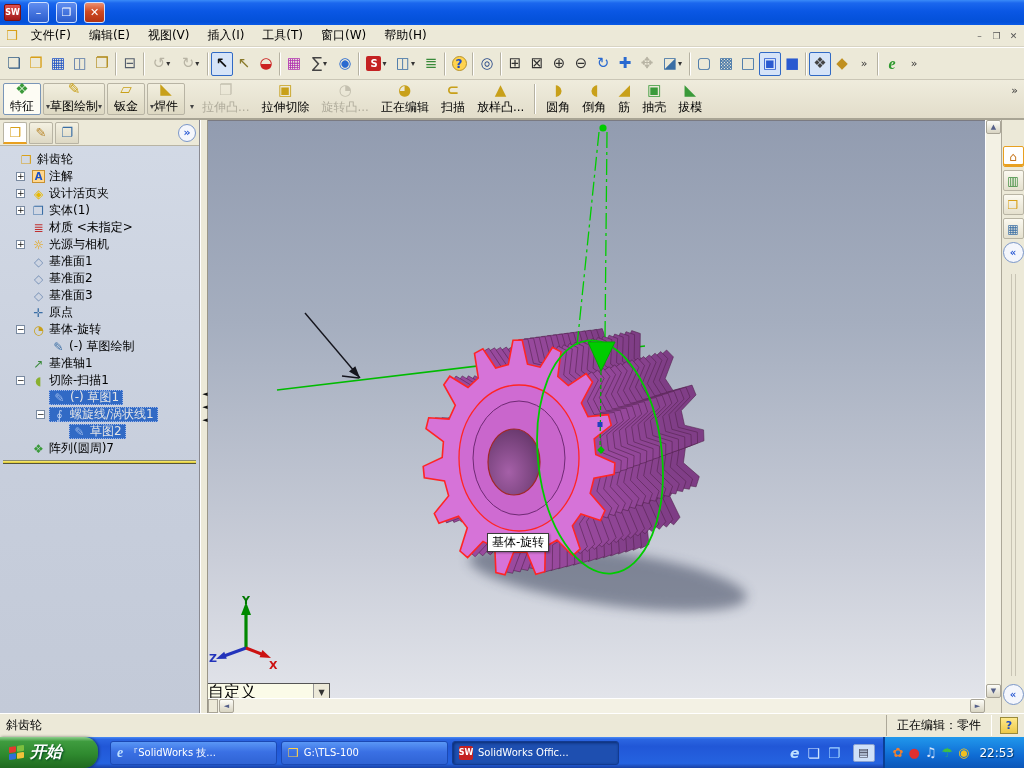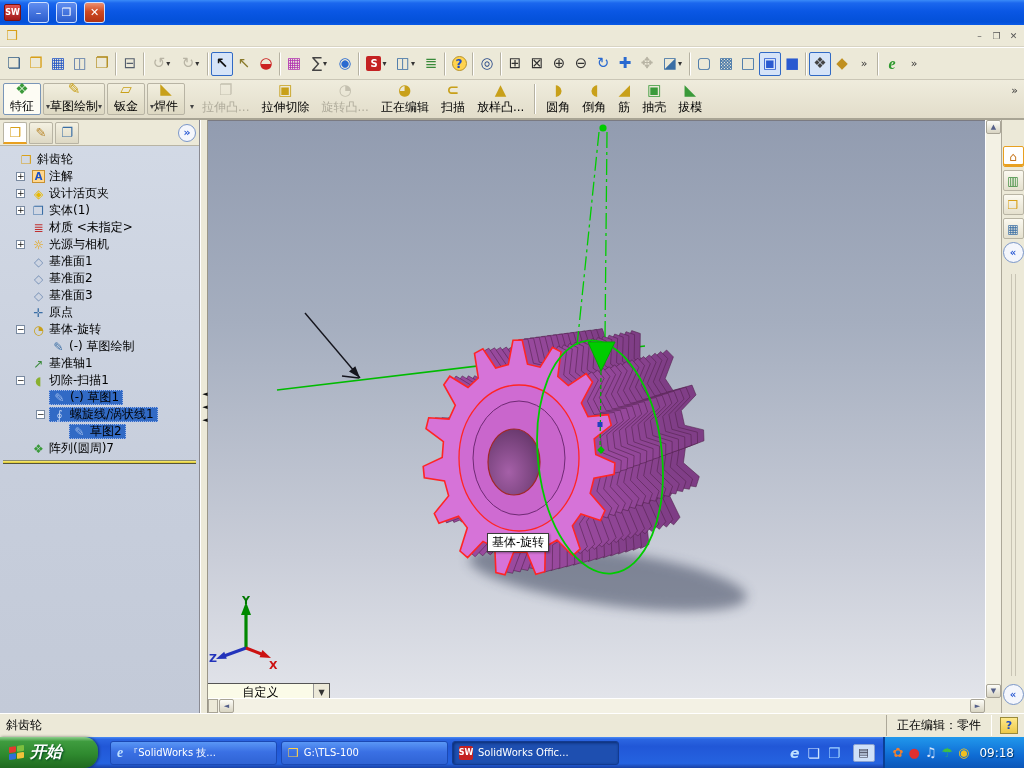--- a/index.html
+++ b/index.html
@@ -60,32 +60,32 @@
   .fmtab.active{background:#fff;border-bottom:2px solid #e8a020}
   .fmchev{margin-left:auto;width:18px;height:18px;border:1px solid #7a96c8;border-radius:50%;color:#2a5ad4;font-size:11px;font-weight:bold;display:flex;align-items:center;justify-content:center;background:#f4f6fc}
   .tree{padding-top:5px}
   .trow{display:flex;align-items:center;height:17px;white-space:nowrap}
   .exp{width:9px;height:9px;border:1px solid #7a8aa0;background:#fff;font-size:9px;line-height:7px;text-align:center;color:#111;margin-right:4px;flex:none}
   .exp.noexp{visibility:hidden}
   .hl{display:flex;align-items:center;gap:4px;padding:0 3px;height:15px}
   .t-icon{font-size:12px;line-height:1;text-align:center;min-width:13px}
   .t-label{font-size:12px}
   .trow.sel .hl{background:#316ac5;border:1px dotted #9ab4e8}
-  .trow.sel .t-label{color:#000000}
+  .trow.sel .t-label{color:#e5e5e5}
   .trow.rollback{height:4px;margin:3px 3px 0 3px;background:linear-gradient(180deg,#fbee7a,#d9c32a);border-top:1px solid #8a8a6a;border-bottom:1px solid #55553a;padding:0}
   
   .vsplit{position:absolute;left:200px;top:120px;width:8px;height:593px;background:#ece9d8;border-left:1px solid #fff;border-right:1px solid #9a9688}
   .vsplit .tris{position:absolute;top:268px;left:0;width:8px;text-align:center;font-size:7px;line-height:13px;color:#111}
   
   .viewport{position:absolute;left:208px;top:120px;width:777px;height:578px;overflow:hidden;
     background:linear-gradient(180deg,#929cb0 0%,#a5aebf 35%,#c9cdd8 75%,#e2e4ea 100%);border-top:1px solid #7a7a82}
   .viewport svg{position:absolute;left:0;top:0}
   .tooltip{position:absolute;left:279px;top:412px;background:#ffffff;border:1px solid #3a3a3a;padding:0 4px;font-size:12px;line-height:17px;box-shadow:1px 1px 2px rgba(0,0,0,.35)}
   .viewcombo{position:absolute;left:-1px;top:562px;width:123px;height:18px;background:#fbfbe8;border:1px solid #555;display:flex;align-items:center}
-  .viewcombo .cv{flex:1;text-align:center;font-size:12px}
+  .viewcombo .cv{flex:1;text-align:left;font-size:16px}
   .viewcombo .cb{width:16px;height:16px;background:#ece9d8;border-left:1px solid #999;font-size:8px;display:flex;align-items:center;justify-content:center;color:#333}
   
   .hscroll{position:absolute;left:208px;top:698px;width:777px;height:15px;background:#f3f1e4;border-top:1px solid #fff;display:flex}
   .vscroll{position:absolute;left:985px;top:120px;width:16px;height:578px;background:#f3f1e4;border-left:1px solid #fff;display:flex;flex-direction:column;justify-content:space-between}
   .sbtn{width:15px;height:14px;background:linear-gradient(180deg,#fdfdf8,#d8d4c2);border:1px solid #a8a496;border-radius:2px;font-size:7px;color:#55608a;display:flex;align-items:center;justify-content:center;flex:none}
   .hsp{width:10px;height:14px;background:#ece9d8;border:1px solid #a8a496;margin-right:1px}
   .hfill{flex:1}
   
   .taskpane{position:absolute;left:1001px;top:120px;width:23px;height:593px;background:#ece9d8;border-left:1px solid #aca899;display:flex;flex-direction:column;align-items:center;padding-top:26px}
   .tpbtn{width:21px;height:21px;margin-bottom:3px;border:1px solid #b8b4a4;border-radius:2px;background:linear-gradient(180deg,#fbf9f0,#e4e0ce);font-size:12px;display:flex;align-items:center;justify-content:center}
@@ -128,20 +128,36 @@
 
   <div class="titlebar">
     <span class="sw-logo">SW</span>
     <span class="wbtn">–</span>
     <span class="wbtn">❐</span>
     <span class="wbtn close">✕</span>
   </div>
 
   <div class="menubar">
     <span class="menu-toolbox">❒</span>
+    <div style="display:flex">
+
+        <span class="menu-item">文件(F)</span>
+
+        <span class="menu-item">编辑(E)</span>
+
+        <span class="menu-item">视图(V)</span>
+
+        <span class="menu-item">插入(I)</span>
+
+        <span class="menu-item">工具(T)</span>
+
+        <span class="menu-item">窗口(W)</span>
+
+        <span class="menu-item">帮助(H)</span>
+      </div>
     <span class="menu-spacer"></span>
     <span class="mbtn">–</span>
     <span class="mbtn">❐</span>
     <span class="mbtn">✕</span>
   </div>
 
   <div class="toolbar1">
 
       <div class="tbtn">
         <span class="glyph" style="color: rgb(51, 92, 133);">❏</span>
@@ -809,17 +825,17 @@
           <span class="trayicon" style="color: rgb(240, 128, 48);">✿</span>
 
           <span class="trayicon" style="color: rgb(224, 48, 48);">●</span>
 
           <span class="trayicon" style="color: rgb(216, 228, 248);">♫</span>
 
           <span class="trayicon" style="color: rgb(64, 192, 64);">☂</span>
 
           <span class="trayicon" style="color: rgb(240, 192, 32);">◉</span>
         </div>
-      <span class="clock">09:18</span>
+      <span class="clock">22:53</span>
     </div>
   </div>
 
 </div>
 
 </body></html>

